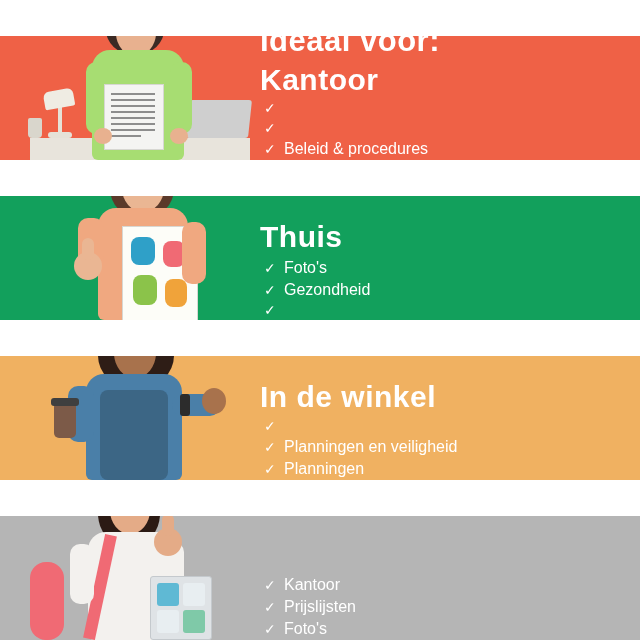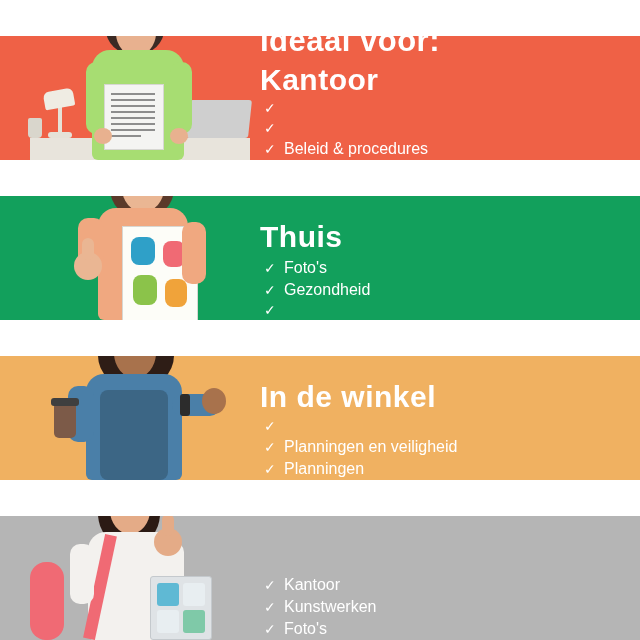--- a/index.html
+++ b/index.html
@@ -374,21 +374,21 @@
     </div>
 
     <div class="text-zone">
       <ul class="bullets">
         <li>
             <span class="check">✓</span>
             <span>Kantoor</span>
           </li>
         <li>
             <span class="check">✓</span>
-            <span>Kunstwerken</span>
+            <span>Prijslijsten</span>
           </li>
         <li>
             <span class="check">✓</span>
             <span>Foto's</span>
           </li>
       </ul>
     </div>
   </div>
 
 </div>

